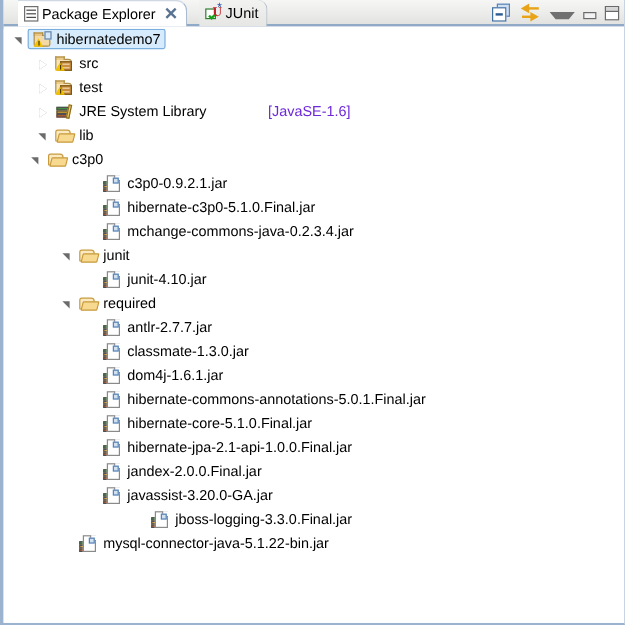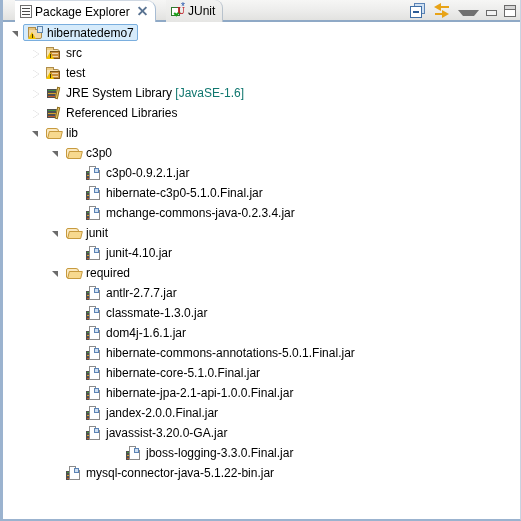--- a/index.html
+++ b/index.html
@@ -242,21 +242,21 @@
   .row {
     position: relative;
     height: 20px;
     display: flex;
     align-items: flex-start;
     white-space: nowrap;
     font-size: 12px;
     color: #000000;
   }
   .label { line-height: 20px; }
-  .label .dim { color: #0f766e; }
+  .label .dim { color: #6d28d9; margin-left: 48px; }
 
   
   .sel-box {
     display: inline-flex;
     align-items: center;
     gap: 4px;
     background: #d6ebfb;
     border: 1px solid #7aaede;
     border-radius: 2px;
     padding: 0 3px;
@@ -572,46 +572,32 @@
           <span class="ic ic-lib">
             <span class="bk b1"></span>
             <span class="bk b2"></span>
             <span class="bk b3"></span>
             <span class="pen"></span>
           </span>
           <span class="label">JRE System Library <span class="dim">[JavaSE-1.6]</span></span>
         </span>
       </div>
       <div class="row" style="padding-left: 26px;">
-        <span class="tw collapsed">
-          <i></i>
-        </span>
-        <span class="plain-box">
-          <span class="ic ic-lib">
-            <span class="bk b1"></span>
-            <span class="bk b2"></span>
-            <span class="bk b3"></span>
-            <span class="pen"></span>
-          </span>
-          <span class="label">Referenced Libraries</span>
-        </span>
-      </div>
-      <div class="row" style="padding-left: 26px;">
         <span class="tw expanded">
           <i></i>
         </span>
         <span class="plain-box">
           <span class="ic ic-folder">
             <span class="back"></span>
             <span class="front"></span>
           </span>
           <span class="label">lib</span>
         </span>
       </div>
-      <div class="row" style="padding-left: 46px;">
+      <div class="row" style="padding-left: 20px;">
         <span class="tw expanded">
           <i></i>
         </span>
         <span class="plain-box">
           <span class="ic ic-folder">
             <span class="back"></span>
             <span class="front"></span>
           </span>
           <span class="label">c3p0</span>
         </span>

